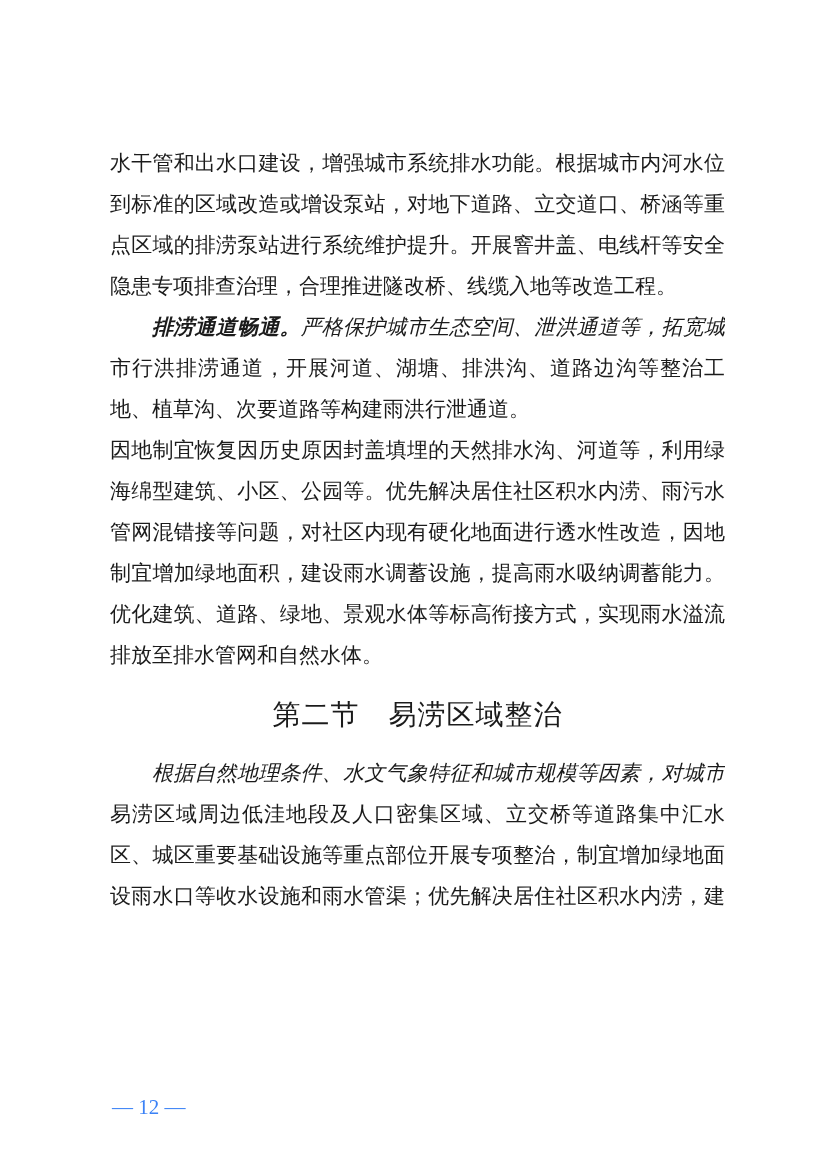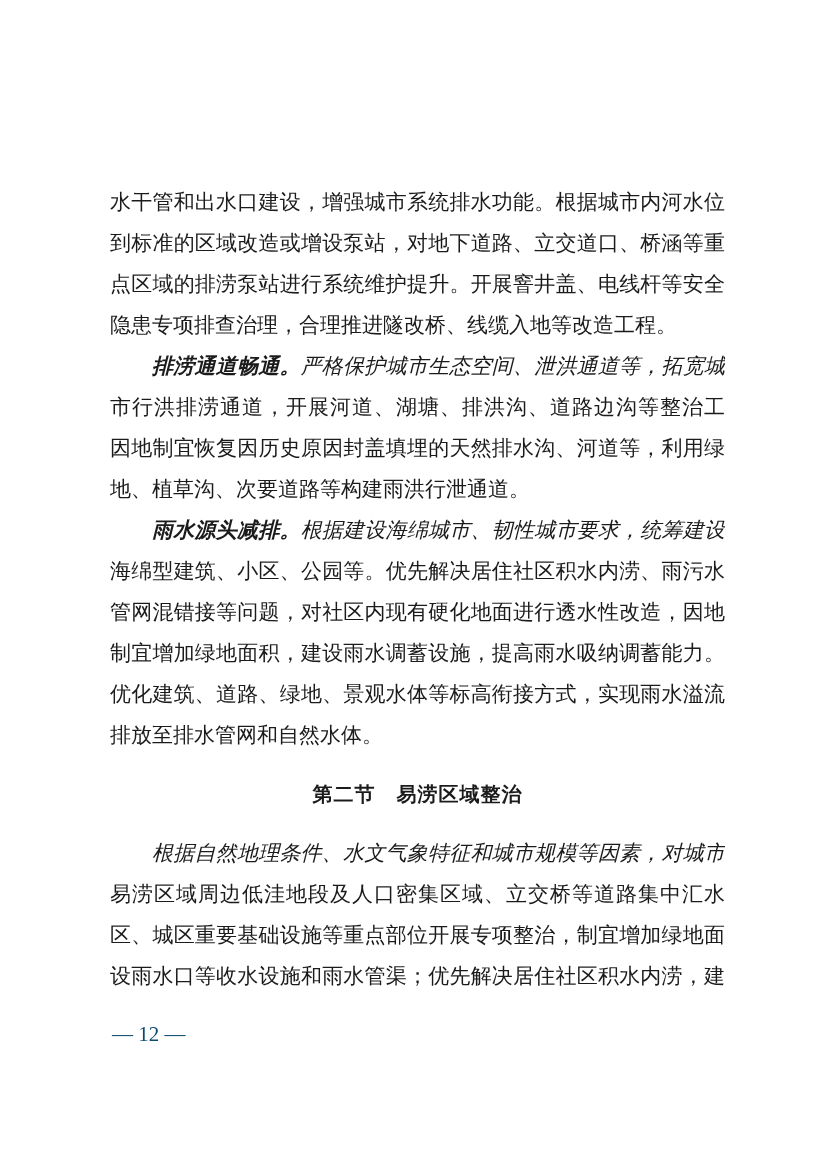--- a/index.html
+++ b/index.html
@@ -14,21 +14,20 @@
     font-family: "Liberation Serif", "DejaVu Serif", serif;
     color: #1b1b1b;
     overflow: hidden;
   }
   .text-block {
     position: absolute;
     left: 110px;
     top: 143px;
     width: 615px;
     font-size: 21px;
-    margin-top: 39px;
   }
   .para {
     margin: 0;
     padding: 0;
   }
   .line {
     display: block;
     line-height: 41px;
     height: 41px;
     overflow: hidden;
@@ -45,58 +44,57 @@
   
   .indent {
     text-indent: 42px;
     font-style: italic;
   }
   .lead {
     font-weight: 700;
   }
   .section-heading {
     display: block;
-    font-size: 20px;
-    font-weight: 700;
+    font-size: 28px;
+    font-weight: 400;
     text-align: center;
     line-height: 41px;
     height: 41px;
     margin: 18px 0 18px 0;
     letter-spacing: 1px;
   }
   .page-footer {
     position: absolute;
     left: 112px;
-    top: 1021px;
+    top: 1094px;
     font-size: 21px;
     line-height: 26px;
-    color: #0c4a6e;
+    color: #3b82f6;
   }
 </style>
 </head>
 <body>
 
 <div class="text-block">
 
   <div class="para">
     <span class="line jl">水干管和出水口建设，增强城市系统排水功能。根据城市内河水位</span>
     <span class="line jl">到标准的区域改造或增设泵站，对地下道路、立交道口、桥涵等重</span>
     <span class="line jl">点区域的排涝泵站进行系统维护提升。开展窨井盖、电线杆等安全</span>
     <span class="line ll">隐患专项排查治理，合理推进隧改桥、线缆入地等改造工程。</span>
   </div>
 
   <div class="para">
     <span class="line jl indent"><b class="lead">排涝通道畅通。</b><span>严格保护城市生态空间、泄洪通道等，拓宽城</span></span>
     <span class="line jl">市行洪排涝通道，开展河道、湖塘、排洪沟、道路边沟等整治工程，</span>
+    <span class="line ll">地、植草沟、次要道路等构建雨洪行泄通道。</span>
     <span class="line jl">因地制宜恢复因历史原因封盖填埋的天然排水沟、河道等，利用绿</span>
-    <span class="line ll">地、植草沟、次要道路等构建雨洪行泄通道。</span>
   </div>
 
   <div class="para">
-    <span class="line jl indent"><b class="lead">雨水源头减排。</b><span>根据建设海绵城市、韧性城市要求，统筹建设</span></span>
     <span class="line jl">海绵型建筑、小区、公园等。优先解决居住社区积水内涝、雨污水</span>
     <span class="line jl">管网混错接等问题，对社区内现有硬化地面进行透水性改造，因地</span>
     <span class="line jl">制宜增加绿地面积，建设雨水调蓄设施，提高雨水吸纳调蓄能力。</span>
     <span class="line jl">优化建筑、道路、绿地、景观水体等标高衔接方式，实现雨水溢流</span>
     <span class="line ll">排放至排水管网和自然水体。</span>
   </div>
 
   <h2 class="section-heading">第二节　易涝区域整治</h2>
 
   <div class="para">

